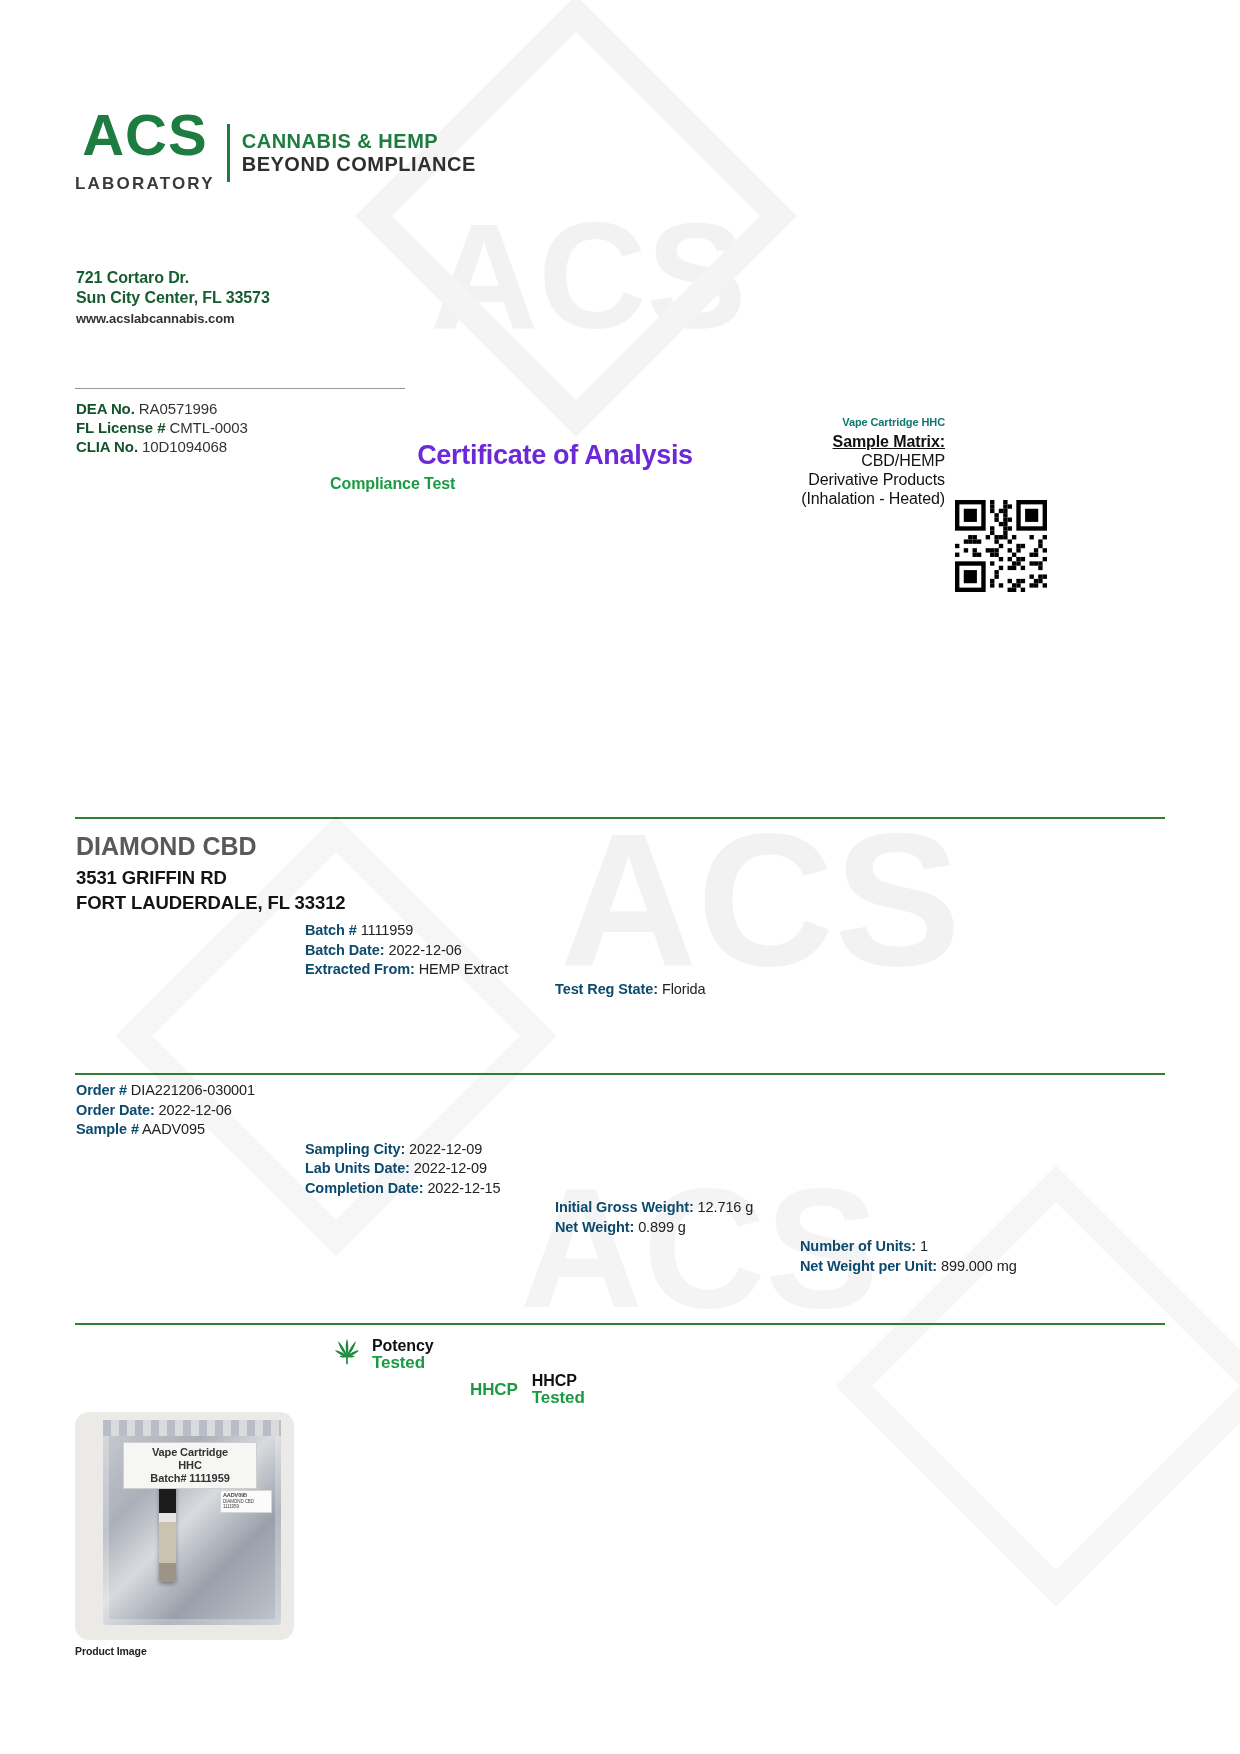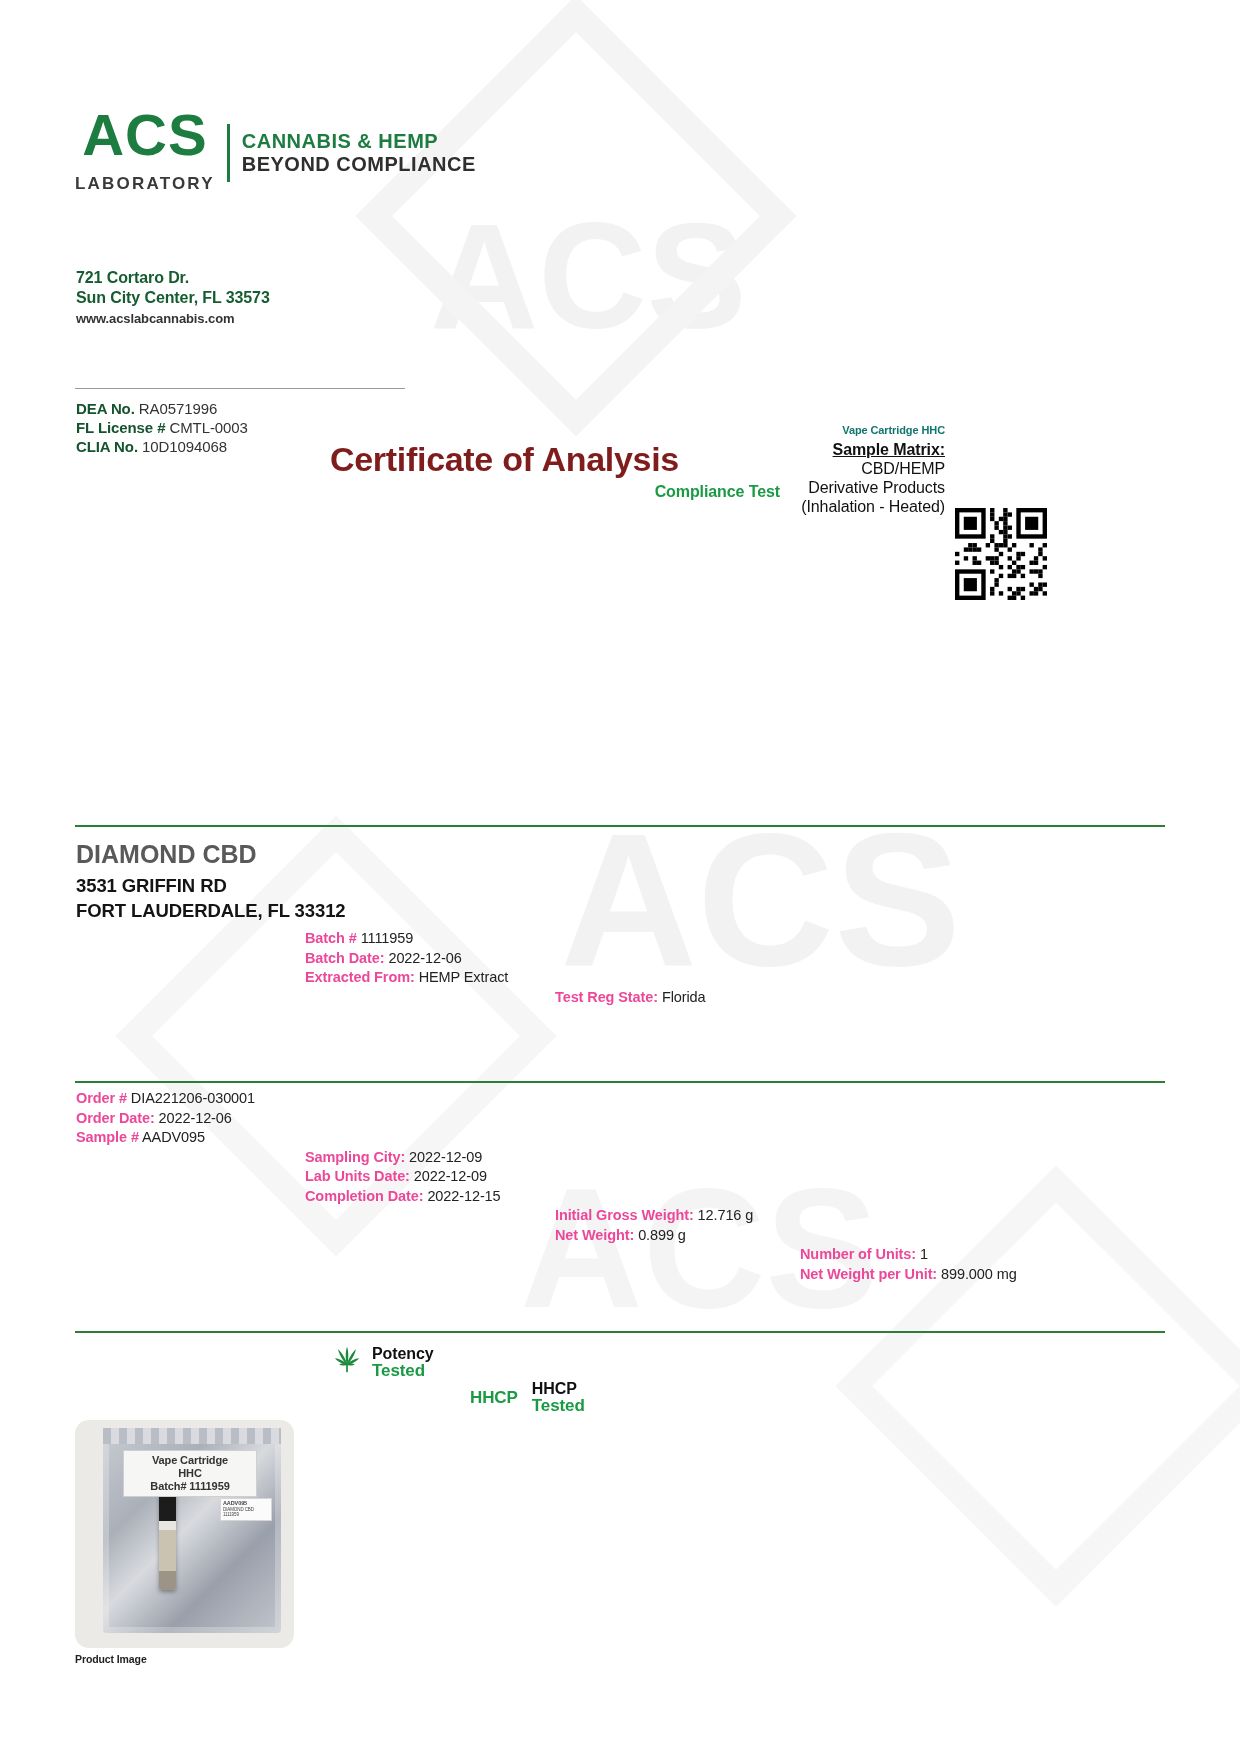--- a/index.html
+++ b/index.html
@@ -15,28 +15,28 @@
   .acs-lab{font-size:17px;font-weight:700;color:#3a3a3a;letter-spacing:2.2px;margin-top:16px;}
   .logo-divider{width:3px;background:#1d7c3f;height:58px;margin:0 12px;}
   .tag1{font-size:20px;font-weight:800;color:#1d7c3f;letter-spacing:.5px;}
   .tag2{font-size:20px;font-weight:800;color:#2f2f2f;letter-spacing:.5px;}
   .addr{font-size:16px;font-weight:800;color:#155c30;line-height:20px;}
   .site{font-size:13px;font-weight:800;color:#333;margin-top:3px;}
   .thin-rule{height:1px;background:#9a9a9a;}
   .lic{font-size:15px;line-height:19px;}
   .lic b{color:#14532d;font-weight:800;}
   .lic span{color:#333;font-weight:500;margin-top:36px;}
-  .cert-title{font-size:34px;font-weight:800;color:#7f1d1d;letter-spacing:-.3px;}
-  .cert-sub{font-size:16px;font-weight:800;color:#1b9a44;text-align:right;margin-top:4px;}
+  .cert-title{font-size:27px;font-weight:800;color:#6d28d9;text-align:center;letter-spacing:-.3px;}
+  .cert-sub{font-size:16px;font-weight:800;color:#1b9a44;text-align:left;margin-top:4px;}
   .prod-block{text-align:right;font-size:16px;line-height:19px;color:#111;}
   .prod-title{color:#0f766e;font-weight:800;font-size:11px;margin-top:44px;}
   .prod-matrix{font-weight:800;text-decoration:underline;}
   .gline{height:2px;background:#2e7d32;}
   
-  .lbl{font-weight:800;color:#ec4899;}
+  .lbl{font-weight:800;color:#0c4a6e;}
   .info{font-size:14.5px;line-height:19.5px;color:#222;}
   .client-name{font-size:25px;font-weight:800;color:#595959;letter-spacing:0;}
   .client-addr{font-size:18.5px;font-weight:800;color:#141414;line-height:25px;}
   
   .badge{display:flex;align-items:center;gap:8px;}
   .badge .t1{font-size:16px;font-weight:800;color:#111;line-height:17px;}
   .badge .t2{font-size:17px;font-weight:800;color:#1b9a44;line-height:18px;}
   .hhcp-pre{font-size:17px;font-weight:800;color:#1b9a44;margin-right:6px;}
   
   .pimg{width:219px;height:228px;border-radius:14px;background:#eceae7;position:relative;overflow:hidden;}

